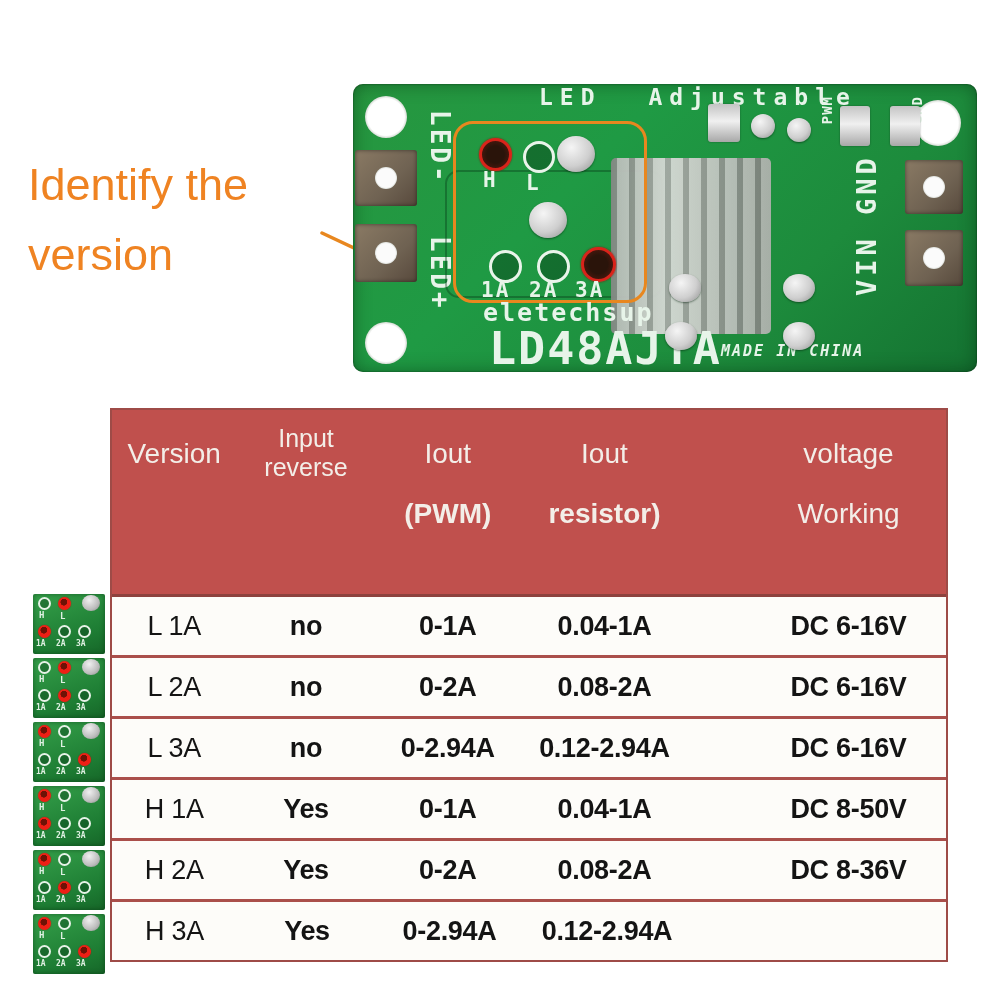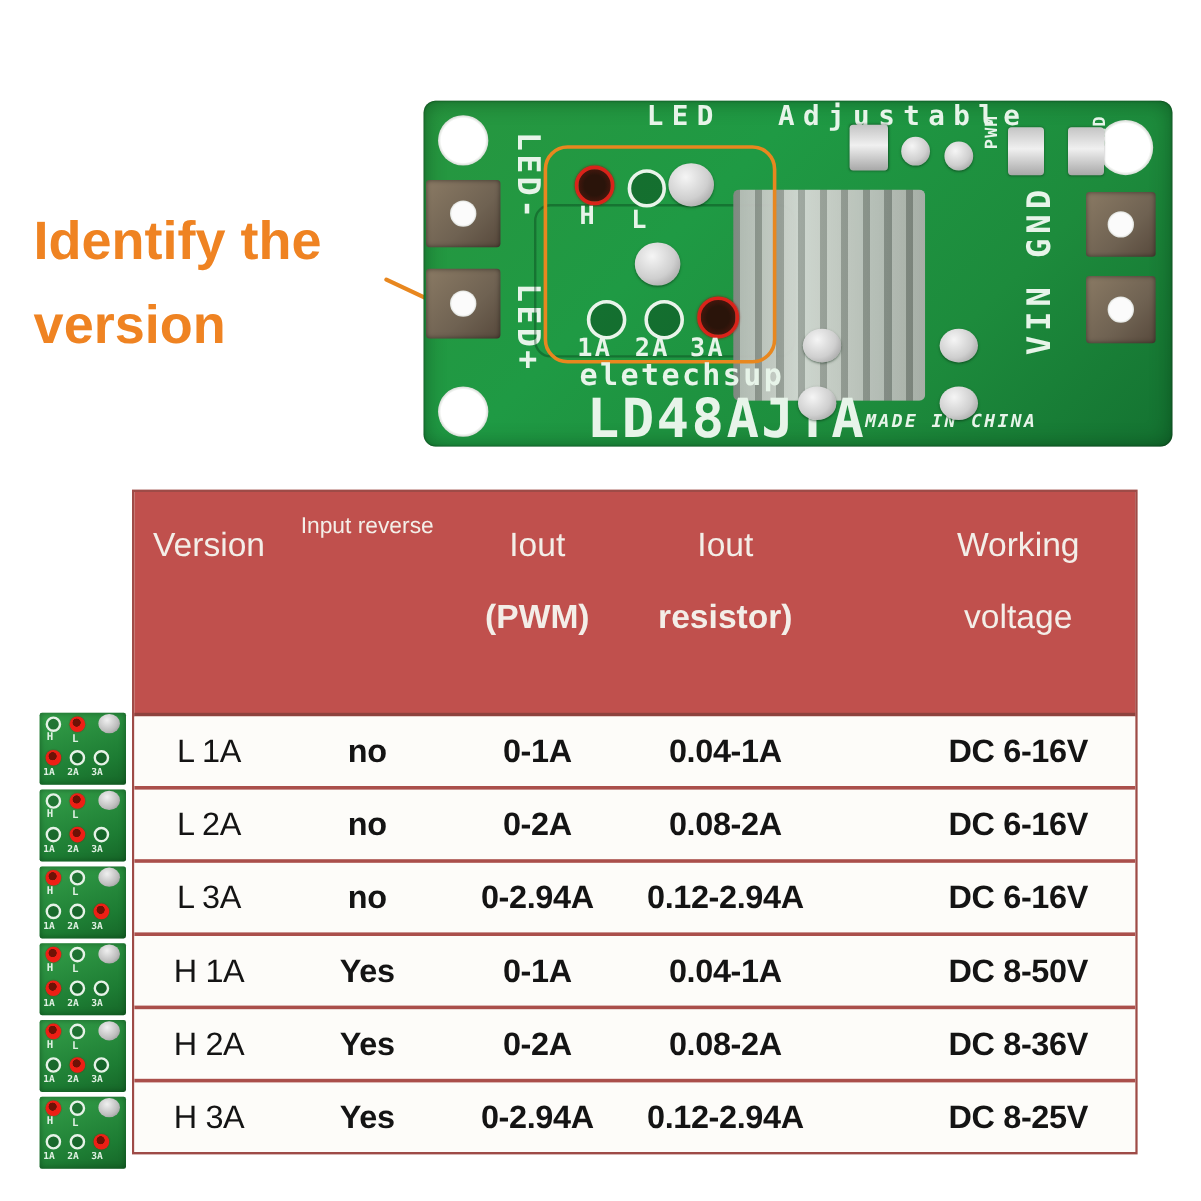--- a/index.html
+++ b/index.html
@@ -3,22 +3,22 @@
 <meta charset="utf-8">
 <style>
   html,body{margin:0;padding:0;}
   body{
     width:1001px;height:1001px;position:relative;overflow:hidden;
     background:#ffffff;
     font-family:"Liberation Sans", sans-serif;
   }
   
   .headline{
-    position:absolute;left:28px;top:166px;width:300px;
-    font-size:45px;font-weight:700;line-height:70px;color:#ef8322;
+    position:absolute;left:28px;top:150px;width:300px;
+    font-size:45px;font-weight:400;line-height:70px;color:#ef8322;
   }
   .leader-svg{position:absolute;left:0;top:0;pointer-events:none;}
   
   .board{
     position:absolute;left:353px;top:84px;width:624px;height:288px;
     background:linear-gradient(135deg,#27963f 0%,#1f9a44 35%,#1d8b3c 70%,#147231 100%);
     border-radius:10px;
     box-shadow:inset 0 0 18px rgba(0,40,10,.45), inset 0 0 2px rgba(0,0,0,.6);
   }
   .silk{color:#e7f4e9;font-family:"DejaVu Sans Mono", monospace;font-weight:700;position:absolute;white-space:nowrap;}
@@ -56,21 +56,21 @@
   .silk-sm{font-size:21px;letter-spacing:2px;}
   .brand{left:130px;top:214px;font-size:25px;letter-spacing:2px;}
   .model{left:136px;top:238px;font-size:45px;letter-spacing:2px;}
   .madein{left:368px;top:258px;font-size:15px;letter-spacing:2px;font-style:italic;}
   
   .spec{position:absolute;left:110px;top:408px;width:838px;border:2px solid #9e4b47;box-sizing:border-box;background:#fdfcf9;}
   .thead{display:flex;height:184px;background:#c0504d;color:#f3eee8;border-bottom:3px solid #8d423e;}
   .th{box-sizing:border-box;padding-top:14px;text-align:center;}
   .th .ln{line-height:60px;font-size:28px;font-weight:400;}
   .th .ln.b{font-weight:700;}
-  .th.small .ln{line-height:29px;font-size:19px;}
+  .th.small .ln{line-height:29px;font-size:25px;}
   .trow{display:flex;height:58px;align-items:center;border-top:3px solid #aa4f4b;background:#fdfcf9;}
   .trow:first-child{border-top:none;}
   .td{box-sizing:border-box;text-align:center;font-size:27px;font-weight:700;color:#141414;letter-spacing:-0.3px;}
   .td.ver{font-weight:400;}
   .c0{width:125px;} .c1{width:140px;} .c2{width:145px;} .c3{width:170px;} .c4{width:258px;padding-left:62px;}
   
   .thumb{
     position:absolute;left:33px;width:72px;height:60px;border-radius:2px;
     background:linear-gradient(160deg,#35a04a,#1d7c33 70%,#166628);
     box-shadow:inset 0 0 5px rgba(0,40,10,.5);
@@ -155,22 +155,22 @@
       </div>
       <div class="th c2">
         <div class="ln">Iout</div>
         <div class="ln b">(PWM)</div>
       </div>
       <div class="th c3">
         <div class="ln">Iout</div>
         <div class="ln b">resistor)</div>
       </div>
       <div class="th c4">
+        <div class="ln">voltage</div>
         <div class="ln">Working</div>
-        <div class="ln">voltage</div>
       </div>
     </div>
   <div class="tbody">
       <div class="trow">
         <div class="td c0 ver">L 1A</div>
         <div class="td c1">no</div>
         <div class="td c2">0-1A</div>
         <div class="td c3">0.04-1A</div>
         <div class="td c4">DC 6-16V</div>
       </div>
@@ -200,21 +200,20 @@
         <div class="td c1">Yes</div>
         <div class="td c2">0-2A</div>
         <div class="td c3">0.08-2A</div>
         <div class="td c4">DC 8-36V</div>
       </div>
       <div class="trow">
         <div class="td c0 ver">H 3A</div>
         <div class="td c1">Yes</div>
         <div class="td c2">0-2.94A</div>
         <div class="td c3">0.12-2.94A</div>
-        <div class="td c4">DC 8-25V</div>
       </div>
     </div>
 </div>
 
 <div id="thumbs">
     <div class="thumb" style="top: 594px;">
       <div class="t-dome" style=""></div>
       <div class="t-c" style="left:5px;top:3px;"></div>
       <div class="t-c on" style="left:25px;top:3px;"></div>
       <div class="t-lab" style="left:6px;top:16px;">H</div>

